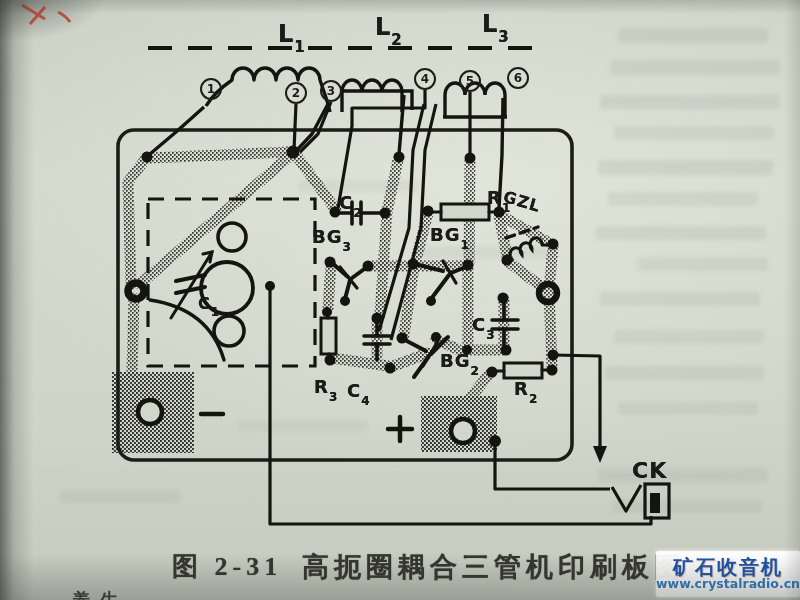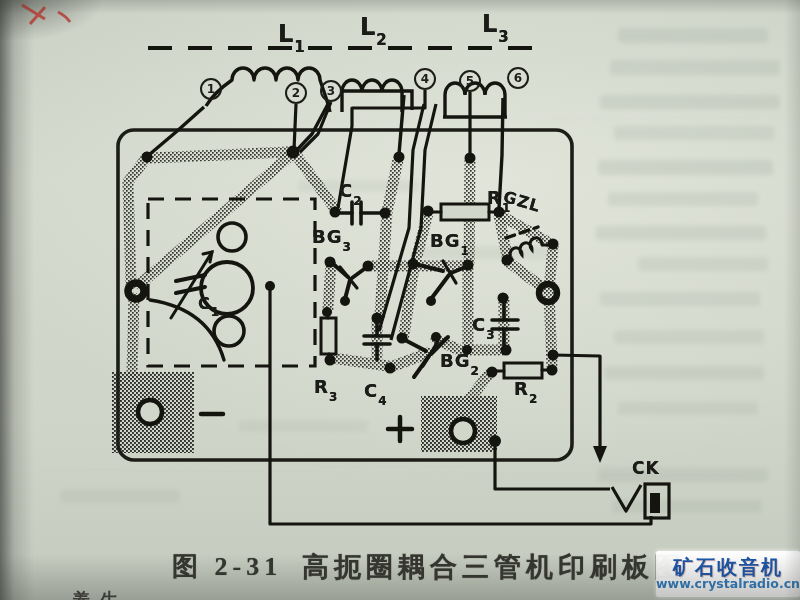--- a/index.html
+++ b/index.html
@@ -303,35 +303,35 @@
     </svg>
 
     <span class="term" style="left:200px;top:78px">1</span>
     <span class="term" style="left:285px;top:82px">2</span>
     <span class="term" style="left:320px;top:80px">3</span>
     <span class="term" style="left:414px;top:68px">4</span>
     <span class="term" style="left:459px;top:70px">5</span>
     <span class="term" style="left:507px;top:67px">6</span>
 
     <span class="lbl big" style="left:278px;top:22px"><span>L</span><sub>1</sub></span>
-    <span class="lbl big" style="left:360px;top:15px"><span>L</span><sub>2</sub></span>
+    <span class="lbl big" style="left:375px;top:15px"><span>L</span><sub>2</sub></span>
     <span class="lbl big" style="left:482px;top:12px"><span>L</span><sub>3</sub></span>
 
     <span class="lbl" style="left:198px;top:296px;font-size:16px"><span>C</span><sub>1</sub></span>
-    <span class="lbl" style="left:339px;top:182px"><span>C</span><sub>2</sub></span>
+    <span class="lbl" style="left:339px;top:194px"><span>C</span><sub>2</sub></span>
     <span class="lbl" style="left:472px;top:316px"><span>C</span><sub>3</sub></span>
-    <span class="lbl" style="left:364px;top:382px"><span>C</span><sub>4</sub></span>
+    <span class="lbl" style="left:347px;top:382px"><span>C</span><sub>4</sub></span>
     <span class="lbl" style="left:487px;top:189px"><span>R</span><sub>1</sub></span>
     <span class="lbl" style="left:514px;top:380px"><span>R</span><sub>2</sub></span>
     <span class="lbl" style="left:314px;top:378px"><span>R</span><sub>3</sub></span>
-    <span class="lbl" style="left:430px;top:232px"><span>BG</span><sub>1</sub></span>
+    <span class="lbl" style="left:430px;top:226px"><span>BG</span><sub>1</sub></span>
     <span class="lbl" style="left:440px;top:352px"><span>BG</span><sub>2</sub></span>
     <span class="lbl" style="left:312px;top:228px"><span>BG</span><sub>3</sub></span>
     <span class="lbl rot" style="left:503px;top:194px;font-size:16px">GZL</span>
-    <span class="lbl" style="left:632px;top:460px;font-size:17px">CK</span>
+    <span class="lbl" style="left:632px;top:460px;font-size:22px">CK</span>
 
   </div>
 
   <div class="caption">
     <span class="cap-num">图 2-31</span>
     <span class="cap-title">高扼圈耦合三管机印刷板图</span>
   </div>
   <span class="partial">养生</span>
 
   <div class="wm">

